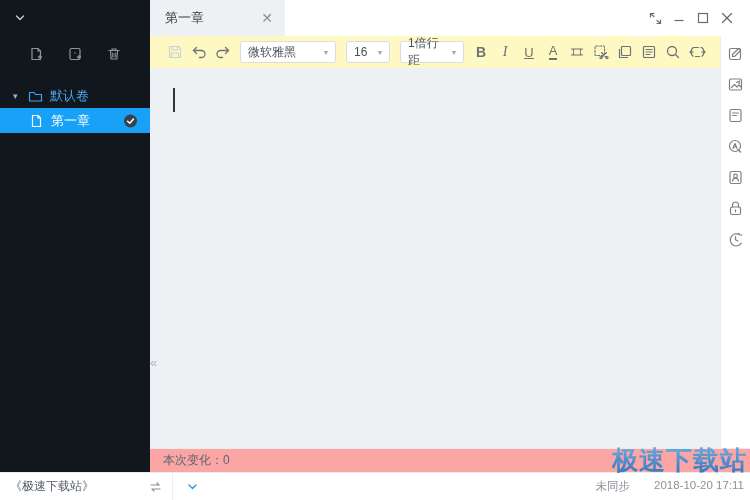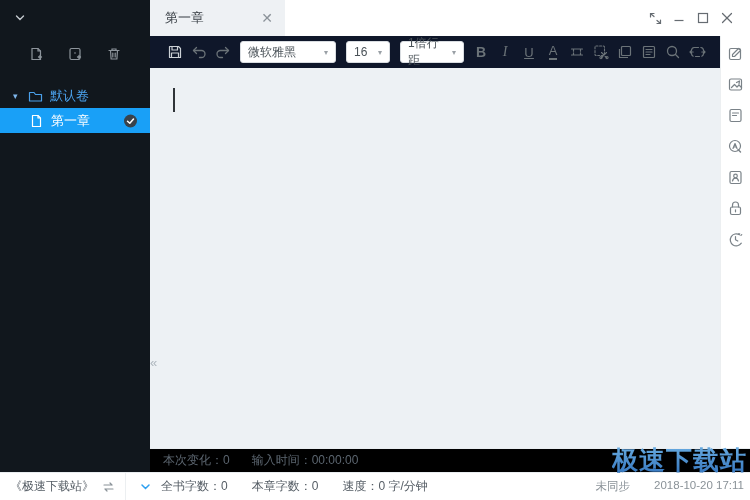--- a/index.html
+++ b/index.html
@@ -41,21 +41,21 @@
   .tab{
     width:135px; height:36px; background:#eef1f4; display:flex; align-items:center;
     justify-content:space-between; padding:0 12px 0 15px; font-size:13px; color:#3a4046;
     cursor:pointer;
   }
   .tab-close{ color:#8b9299; font-size:14px; cursor:pointer; line-height:1; }
   .win-controls{ margin-left:auto; display:flex; align-items:center; gap:10px; padding-right:16px; color:#666c72; }
   .win-btn{ width:14px; height:14px; display:flex; align-items:center; justify-content:center; cursor:pointer; }
   
   .toolbar{
-    position:absolute; left:150px; top:36px; width:570px; height:32px; background:#0f172a;
+    position:absolute; left:150px; top:36px; width:570px; height:32px; background:#fef9c3;
     display:flex; align-items:center; padding-left:13px; color:#6b7378;
   }
   .tbtn{
     width:24px; height:24px; display:flex; align-items:center; justify-content:center;
     cursor:pointer; border-radius:3px; flex:0 0 auto;
   }
   .tbtn.disabled{ color:#ccd1d6; cursor:default; }
   .tsel{
     height:22px; border:1px solid #d9dde1; border-radius:3px; background:#fff;
     display:flex; align-items:center; justify-content:space-between;
@@ -81,30 +81,30 @@
   }
   
   .right-rail{
     position:absolute; left:720px; top:36px; width:30px; height:412px; background:#ffffff;
     border-left:1px solid #eceff1; display:flex; flex-direction:column; align-items:center;
     padding-top:8px; gap:13px; color:#7a8288;
   }
   .rail-btn{ width:18px; height:18px; display:flex; align-items:center; justify-content:center; cursor:pointer; }
   
   .status-top{
-    position:absolute; left:150px; top:448px; width:600px; height:24px; background:#000000;
+    position:absolute; left:150px; top:448px; width:600px; height:24px; background:#fca5a5;
     border-top:1px solid #e9edf0; display:flex; align-items:center; padding-left:13px;
     gap:22px; font-size:12px; color:#5c6670;
   }
   .status-bottom{
     position:absolute; left:0; top:472px; width:750px; height:28px; background:#fff;
     border-top:1px solid #e9edf0; display:flex; align-items:center; font-size:12px; color:#545c64;
   }
   .sb-left{
-    width:126px; height:100%; display:flex; align-items:center; justify-content:space-between;
+    width:173px; height:100%; display:flex; align-items:center; justify-content:space-between;
     padding:3px 10px; border-right:1px solid #eceff1;
   }
   .sb-swap{ color:#8a9298; cursor:pointer; display:flex; }
   .sb-chev{ color:#2ea0f0; margin:0 9px 0 13px; cursor:pointer; display:flex; }
   .sb-stats{ display:flex; gap:24px; }
   .sb-right{ margin-left:auto; display:flex; align-items:flex-start; gap:24px; padding-right:6px; color:#8a9298; font-size:11.5px; }
   .stat-val{}
   
   .watermark{
     position:absolute; right:3px; top:443px; font-size:26px; font-weight:bold;
@@ -342,43 +342,37 @@
       <svg width="17" height="17" viewBox="0 0 17 17" fill="none" stroke="currentColor" stroke-width="1.2" stroke-linecap="round" stroke-linejoin="round">
           <path d="M12.5 3.8 a6 6 0 1 0 1.8 8.4"></path>
           <path d="M8.5 5.5 v3.2 l2.3 1.3"></path>
           <path d="M11.5 2.8 h1.6 M13.9 4.4 l1 -1" stroke-dasharray="1.2 1.2"></path>
         </svg>
     </span>
   </div>
 
   <div class="status-top">
     <span><span>本次变化：</span><span class="stat-val">0</span></span>
-    <span><span>输入时间：</span><span class="stat-val">00:00:00</span></span>
   </div>
 
   <div class="status-bottom">
     <div class="sb-left">
       <span>《极速下载站》</span>
       <span class="sb-swap">
         <svg width="13" height="12" viewBox="0 0 13 12" fill="none" stroke="currentColor" stroke-width="1.2" stroke-linecap="round" stroke-linejoin="round">
             <path d="M2 4 h8 M8 2 l2 2"></path>
             <path d="M11 8 h-8 M5 10 l-2 -2"></path>
           </svg>
       </span>
     </div>
     <span class="sb-chev">
       <svg width="13" height="13" viewBox="0 0 13 13" fill="none" stroke="currentColor" stroke-width="1.5" stroke-linecap="round">
           <polyline points="3,5 6.5,8.5 10,5"></polyline>
         </svg>
     </span>
-    <div class="sb-stats">
-      <span><span>全书字数：</span><span class="stat-val">0</span></span>
-      <span><span>本章字数：</span><span class="stat-val">0</span></span>
-      <span><span>速度：</span><span class="stat-val">0 字/分钟</span></span>
-    </div>
     <div class="sb-right">
       <span>未同步</span>
       <span>2018-10-20 17:11</span>
     </div>
   </div>
 
   <div class="watermark">极速下载站</div>
 
 </div>
 

